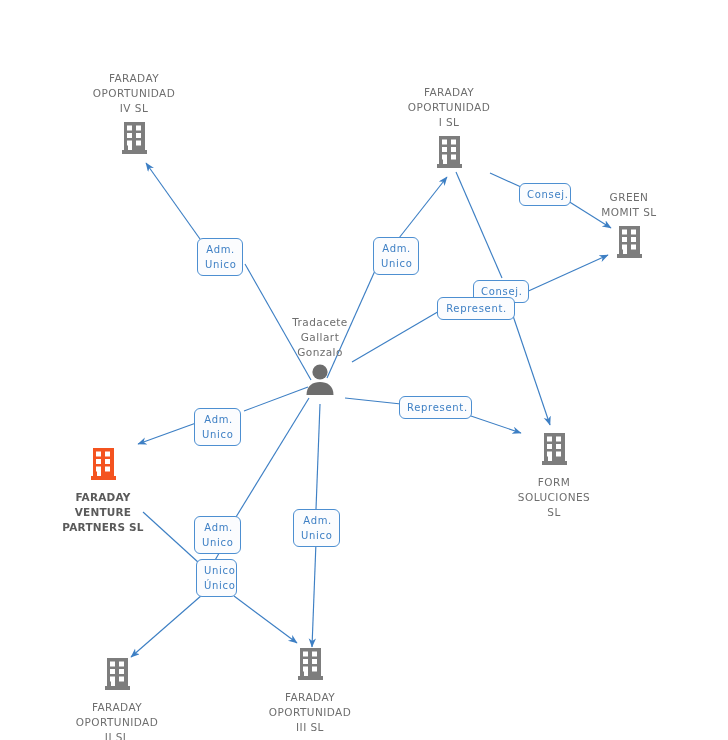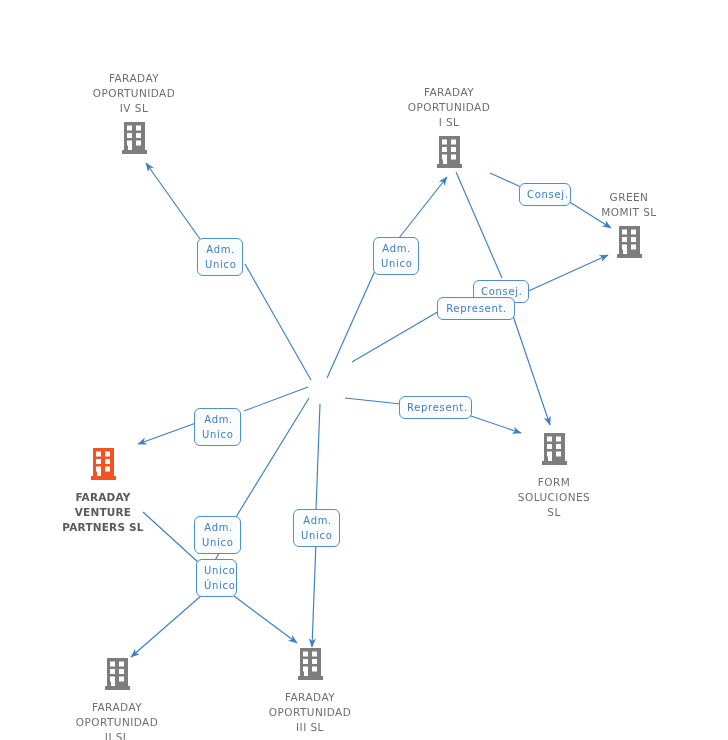--- a/index.html
+++ b/index.html
@@ -206,20 +206,31 @@
         <rect x="11" y="21.5" width="5" height="5" fill="#fff"></rect>
           <rect x="20" y="21.5" width="5" height="5" fill="#fff"></rect>
         <rect x="12" y="26" width="4" height="5" fill="#fff"></rect>
       </svg>
     </span>
     <span class="cap">FARADAY
 OPORTUNIDAD
 III  SL</span>
   </div>
 
+  <div class="node capabove" style="left:255px;top:275px;">
+    <span class="cap">Tradacete
+Gallart
+Gonzalo</span>
+    <span class="ico">
+      <svg width="34" height="32" viewBox="0 0 34 32">
+        <circle cx="17" cy="9" r="7.6" fill="#6d6d6d"></circle>
+        <path d="M3.5 32 C3.5 22.5 10 19 17 19 C24 19 30.5 22.5 30.5 32 Z" fill="#6d6d6d"></path>
+      </svg>
+    </span>
+  </div>
 
   <div class="pill" style="left:197px;top:198px;width:46px;">Adm.
 Unico</div>
   <div class="pill" style="left:373px;top:197px;width:46px;">Adm.
 Unico</div>
   <div class="pill" style="left:519px;top:143px;width:52px;">Consej.</div>
   <div class="pill" style="left:473px;top:240px;width:56px;">Consej.</div>
   <div class="pill" style="left:437px;top:257px;width:78px;">Represent.</div>
   <div class="pill" style="left:399px;top:356px;width:73px;">Represent.</div>
   <div class="pill" style="left:194px;top:368px;width:47px;">Adm.

